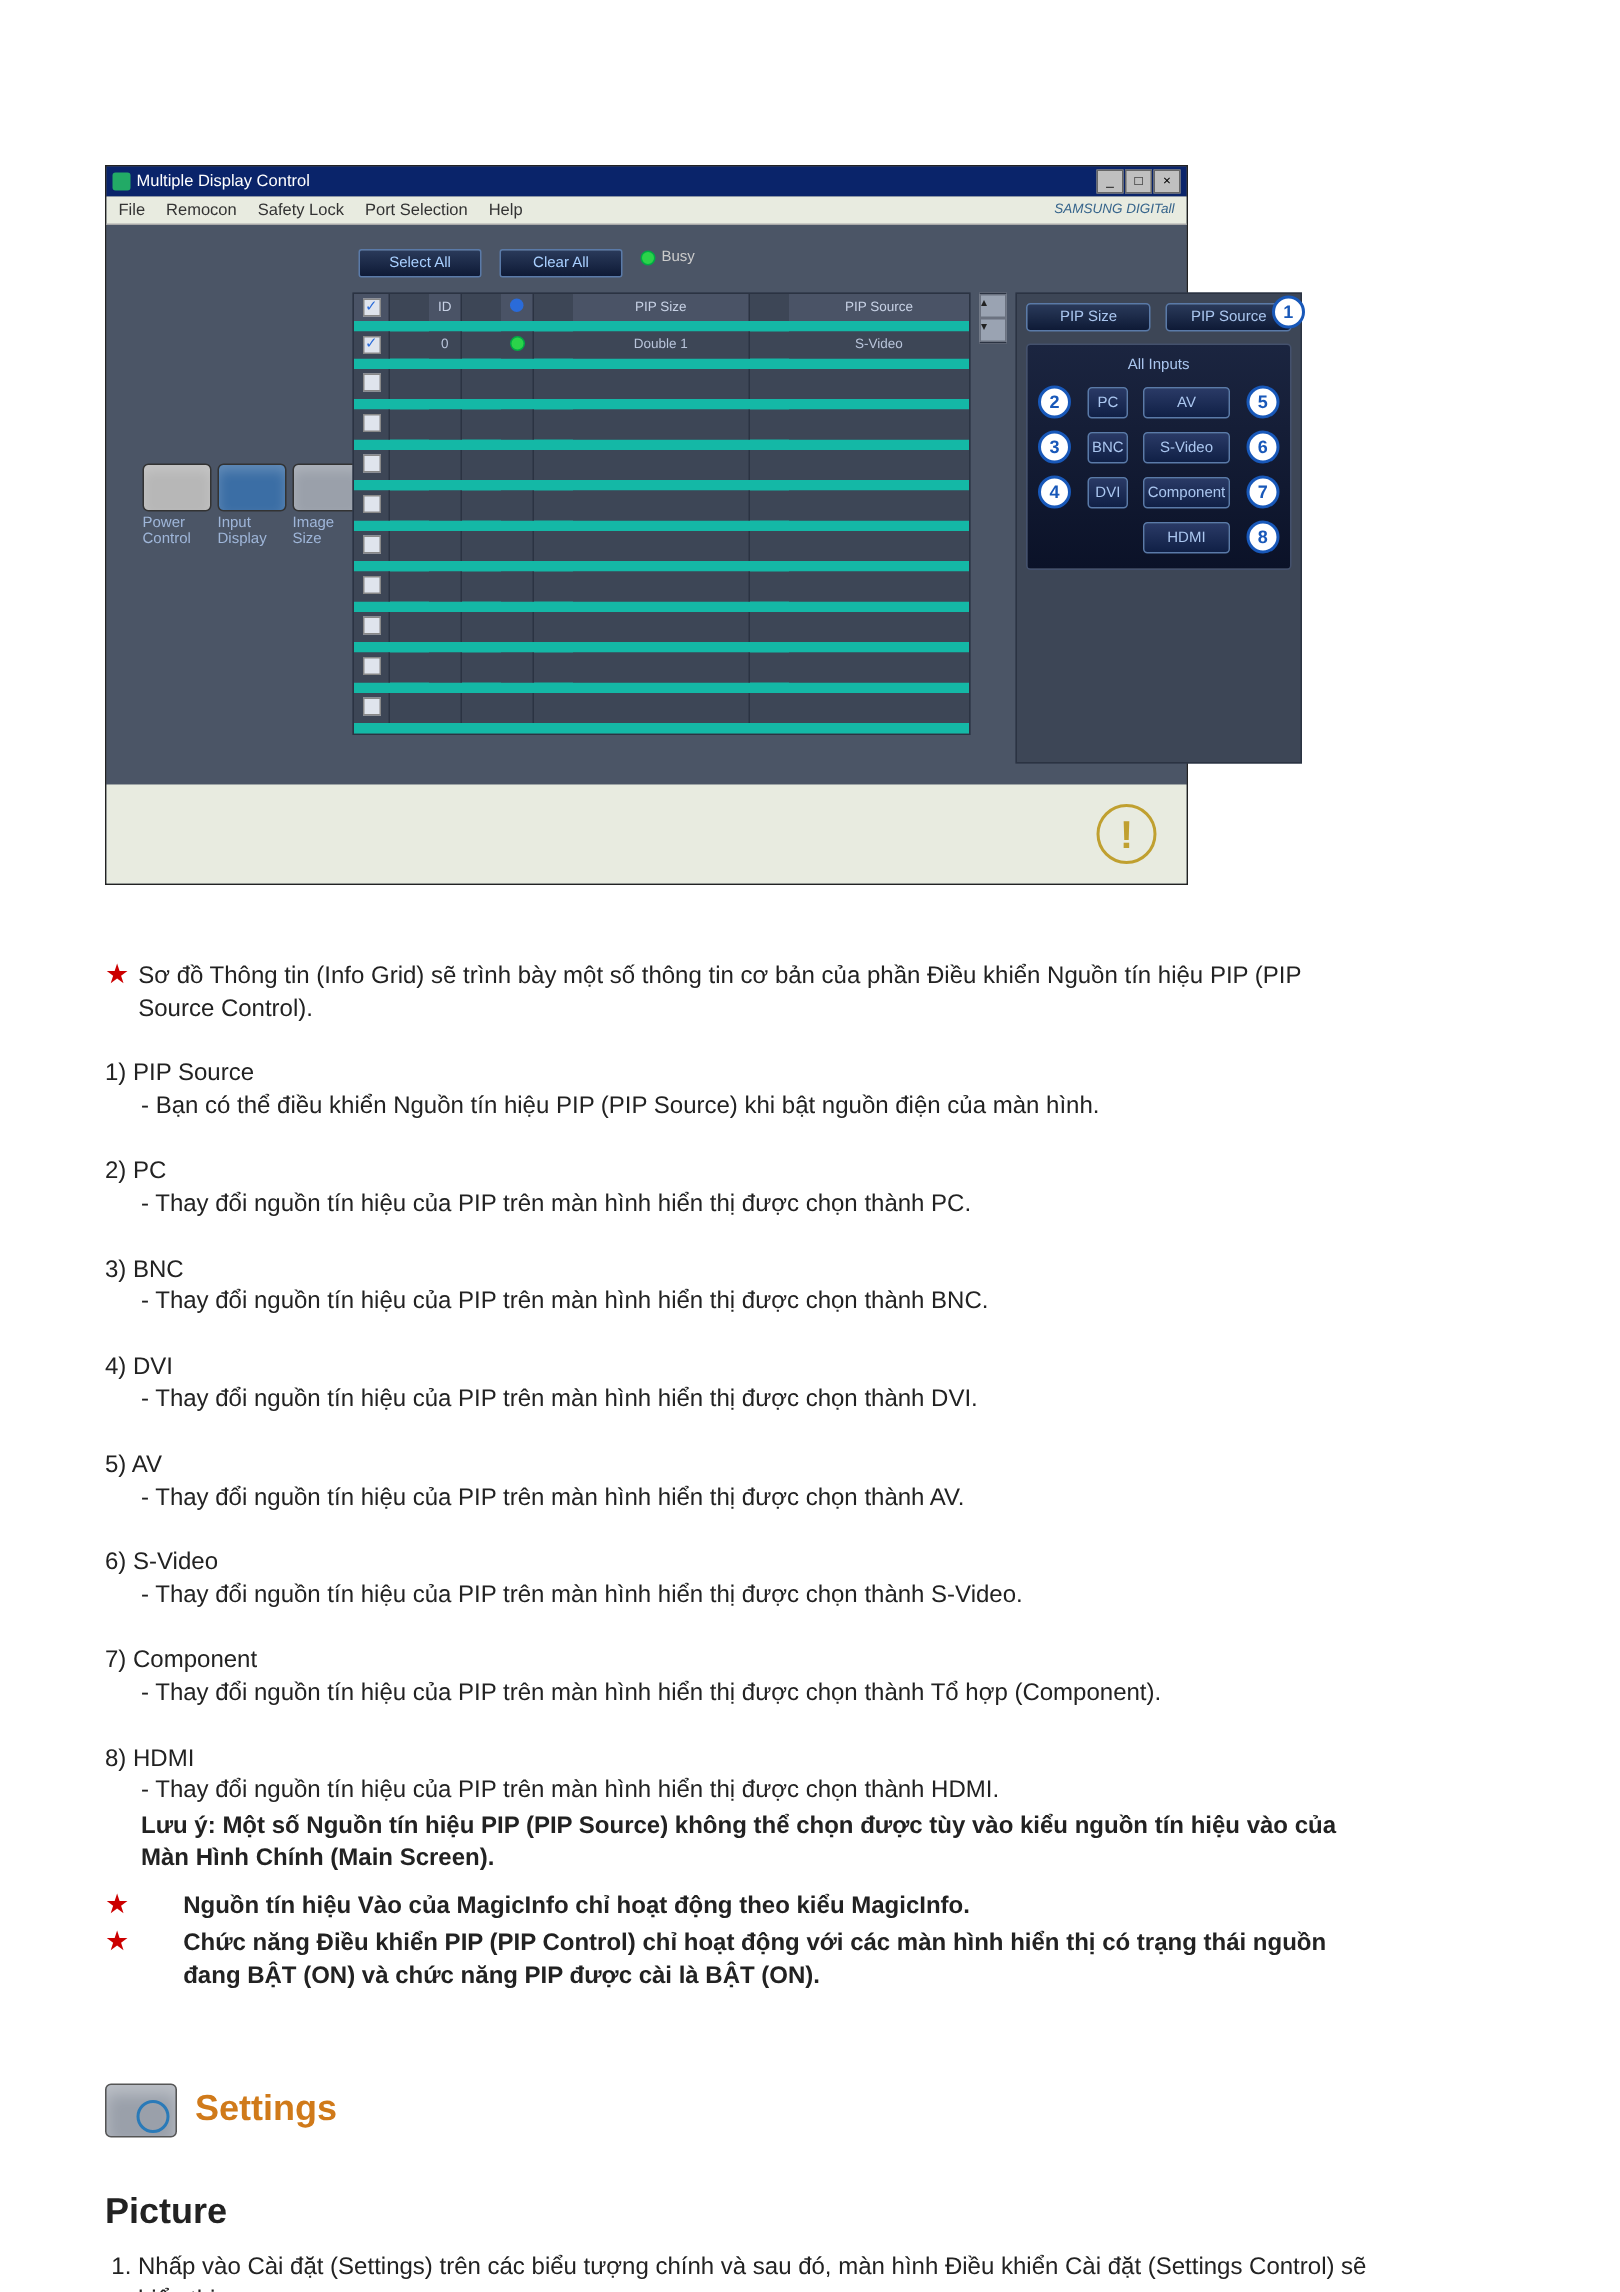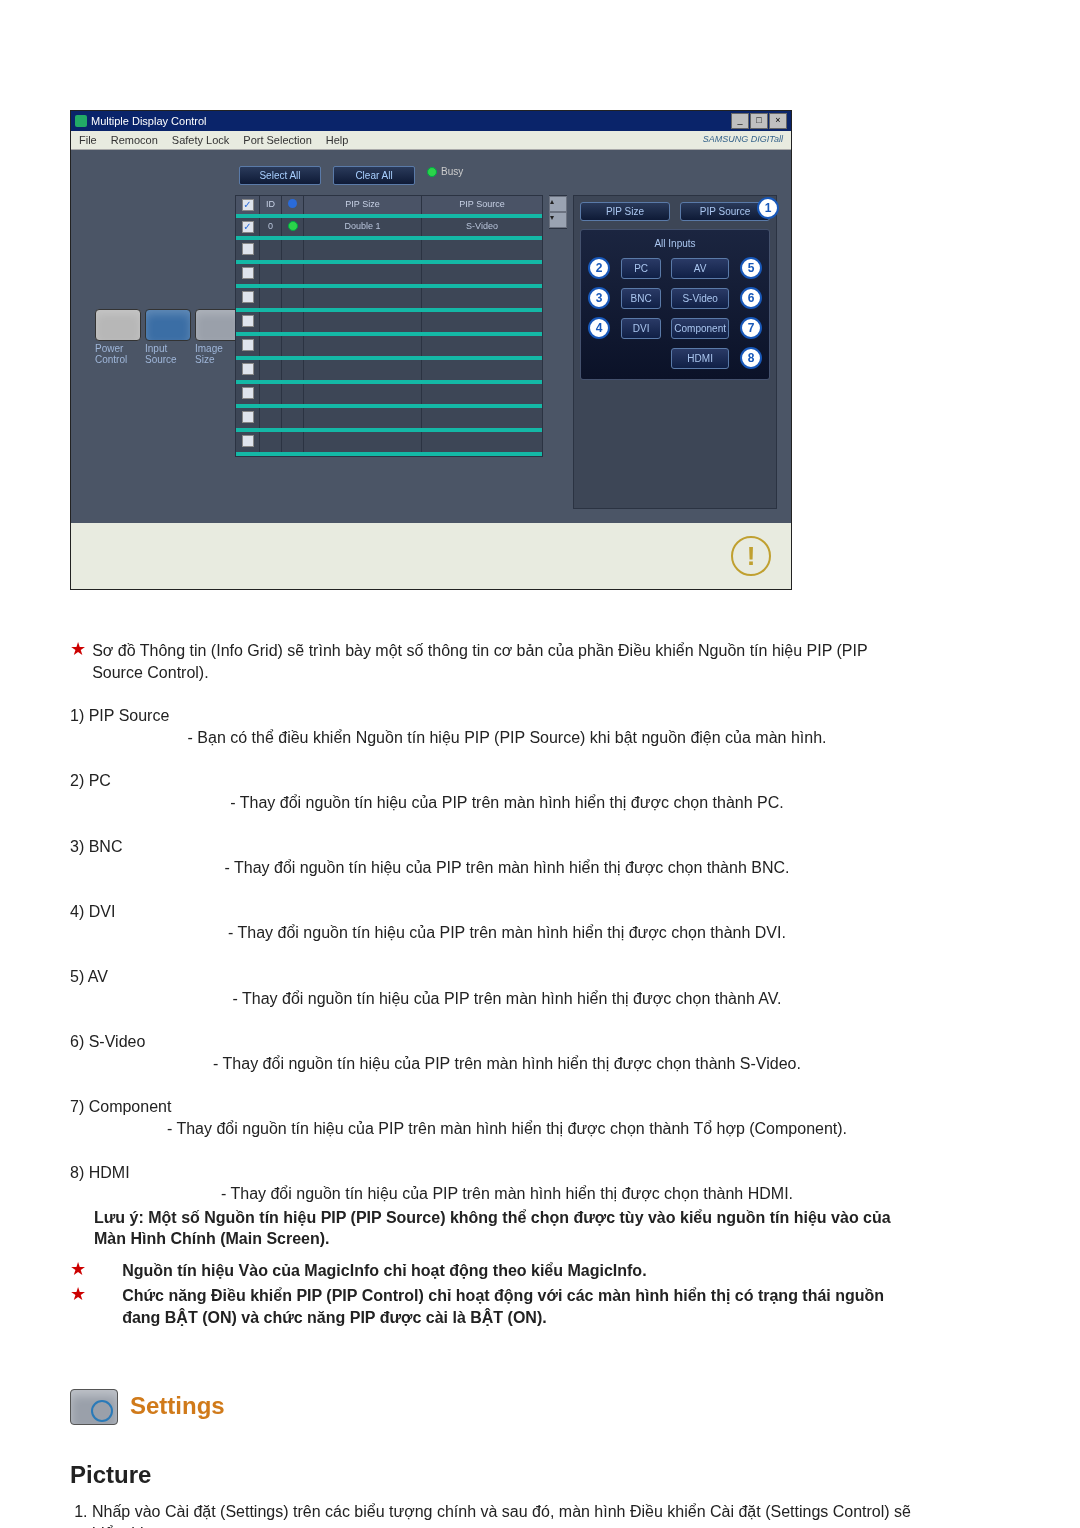--- a/index.html
+++ b/index.html
@@ -106,21 +106,22 @@
   .busy { color: #ccc; font-size: 10px; display: flex; align-items: center; gap: 4px; }
   .busy-dot { width: 8px; height: 8px; border-radius: 50%; background: #2bd34a; border: 1px solid #0a4; }
   .mid-row { display: flex; gap: 6px; align-items: flex-start; }
   .grid-wrap {
     flex: 0 0 306px;
     border: 1px solid #2b3342;
     background: #3d4656;
   }
   .grid-head, .grid-row {
     display: flex;
-    border-bottom: 4px solid #14b8a6;
+    border-bottom: 7px solid #14b8a6;
+    gap: 26px;
   }
   .gcell {
     border-right: 1px solid #2b3342;
     padding: 3px 4px;
     font-size: 9px;
     color: #b8c4da;
     text-align: center;
     box-sizing: border-box;
   }
   .gc-chk { width: 24px; }
@@ -208,21 +209,21 @@
     font-size: 16px;
     color: #222;
     line-height: 1.35;
     width: 850px;
   }
   .star-row { display: flex; gap: 6px; align-items: flex-start; margin: 4px 0 8px 0; }
   .star { color: #cc0000; font-size: 18px; line-height: 18px; }
   .num-list { list-style: none; padding: 0; margin: 0; }
   .num-list > li { margin: 22px 0 10px 0; }
   .li-head { }
-  .li-body { padding-left: 24px; text-align: center; }
+  .li-body { padding-left: 24px; }
   .bold-note { font-weight: bold; padding-left: 24px; margin-top: 2px; }
   .star-bold { display: flex; gap: 8px; margin: 4px 0; }
   .star-bold .star { font-size: 18px; }
   .star-bold .txt { font-weight: bold; margin-left: 28px; }
   .section-header {
     display: flex; align-items: center; gap: 12px; margin-top: 60px;
   }
   .sect-icon {
     width: 46px; height: 34px; background: #9aa0aa; border-radius: 4px; border:1px solid #555;
     box-shadow: inset 0 6px 10px rgba(255,255,255,0.35);
@@ -266,21 +267,21 @@
     </div>
 
     <div class="app-body">
       <div class="sidebar">
         <div class="side-item">
           <div class="side-icon pc"></div>
           <span class="side-label">Power Control</span>
         </div>
         <div class="side-item">
           <div class="side-icon input"></div>
-          <span class="side-label">Input Source</span>
+          <span class="side-label">Input Display</span>
         </div>
         <div class="side-item">
           <div class="side-icon image"></div>
           <span class="side-label">Image Size</span>
         </div>
         <div class="side-item">
           <div class="side-icon time"></div>
           <span class="side-label">Time</span>
         </div>
         <div class="side-item">

